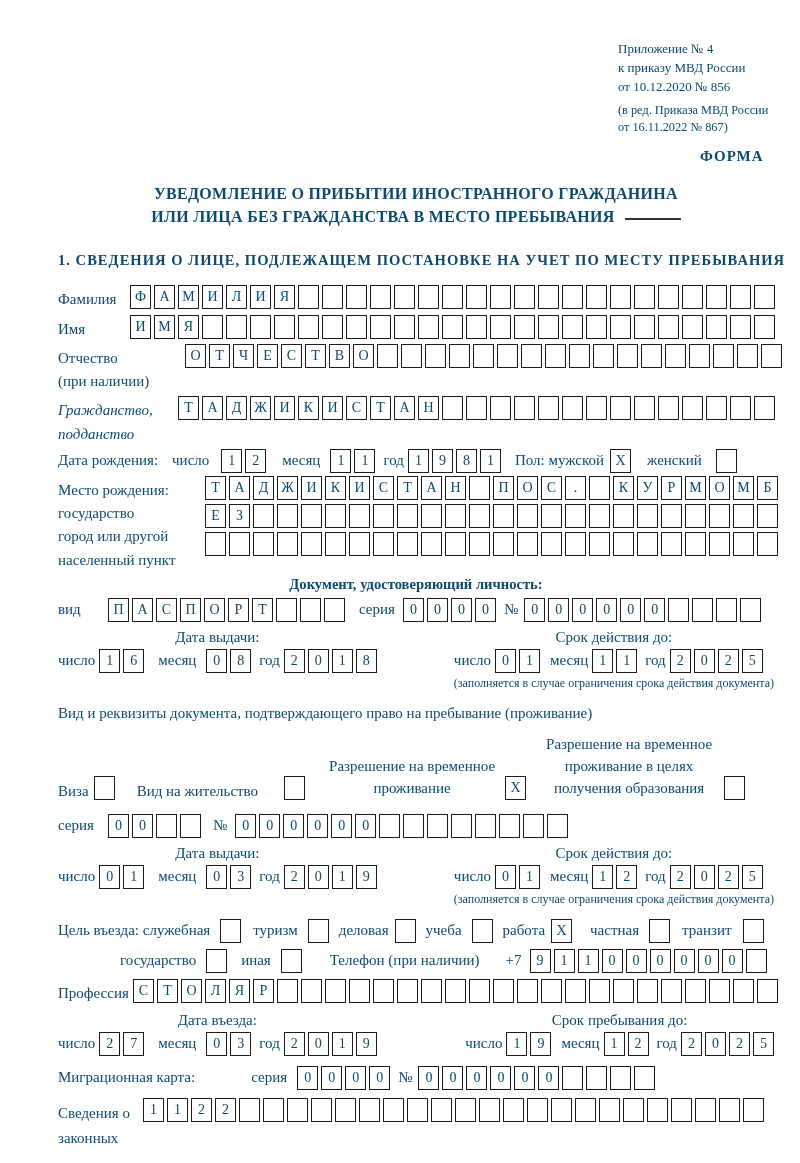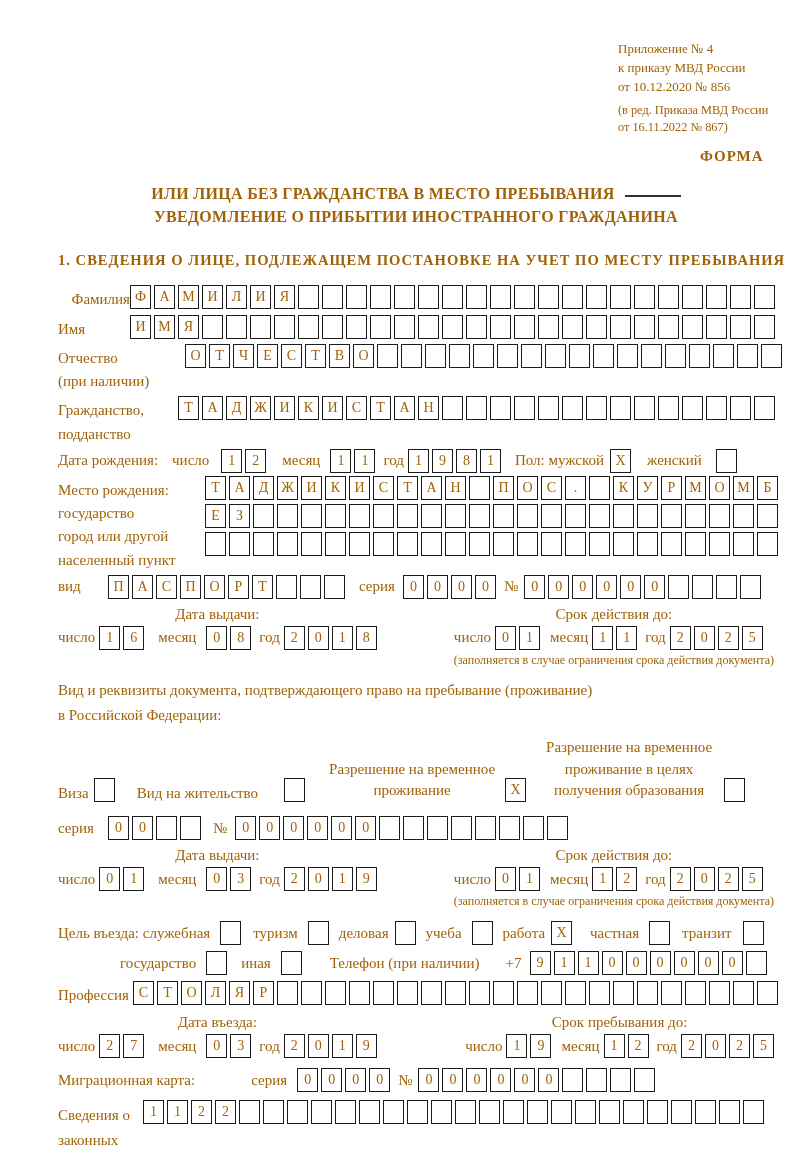--- a/index.html
+++ b/index.html
@@ -1,19 +1,19 @@
 <!DOCTYPE html>
 <html lang="ru"><head>
 <meta charset="utf-8">
 <style>
   html,body{margin:0;padding:0;background:#ffffff;}
   .page{
     position:relative;
     width:800px;height:1163px;
-    background:#fff;color:#a16207;
+    background:#fff;color:#0c4a6e;
     font-family:"Liberation Serif","DejaVu Serif",serif;
     font-size:15px;
     box-sizing:border-box;
     padding:40px 26px 16px 58px;
     overflow:hidden;
   }
   
   .annex{position:absolute;left:618px;top:40px;font-size:13px;line-height:1.45;}
   .annex .amend{font-size:12.3px;margin-top:5px;line-height:1.4;}
   .forma{position:absolute;left:700px;top:148px;font-weight:bold;font-size:15px;letter-spacing:1px;}
@@ -27,58 +27,58 @@
     width:21px;height:24px;box-sizing:border-box;border:1.6px solid #1c1c1c;
     display:inline-flex;align-items:center;justify-content:center;
     font-size:14px;background:#fff;flex-shrink:0;
   }
   .stack{display:flex;flex-direction:column;gap:4px;}
   
   .frow{display:flex;align-items:flex-start;margin-bottom:3px;}
   .flabel{flex-shrink:0;padding-top:3px;line-height:1.55;}
   .irow{display:flex;align-items:center;margin-bottom:3px;}
   .lab{white-space:nowrap;}
-  .w72{width:72px;} .w127{width:127px;} .w120{width:120px;} .w147{width:147px;} .w85{width:85px;} .w50{width:50px;} .w75{width:75px;}
+  .w72{width:72px;} .w127{width:127px;} .w120{width:120px;font-style:italic;} .w147{width:147px;} .w85{width:85px;} .w50{width:50px;} .w75{width:75px;}
   .doc-head{text-align:center;font-weight:bold;font-size:14.6px;margin:4px 0 5px 0;}
   
   .dpair{display:flex;margin-top:7px;justify-content:space-between;}
   .dgroup{display:flex;flex-direction:column;}
   .dhead{text-align:center;margin-bottom:3px;}
   .dline{display:flex;align-items:center;gap:4px;}
   .dright{margin-left:76px;}
   .note{font-size:12px;text-align:right;margin-top:3px;}
   .para{margin-top:10px;line-height:1.7;}
   
   .permitrow{display:flex;align-items:flex-end;margin-top:6px;}
   .ptext{text-align:center;line-height:1.45;}
   .cb{margin-top:0;}
-  .mt8{margin-top:0;} .mt12{margin-top:12px;} .mt16{margin-top:16px;text-align:right;}
+  .mt8{margin-top:0;} .mt12{margin-top:12px;} .mt16{margin-top:16px;}
   .sp{display:inline-block;}
 </style>
 </head>
 <body>
 
 <div class="page">
 
   <div class="annex">
     <div>Приложение № 4</div>
     <div>к приказу МВД России</div>
     <div>от 10.12.2020 № 856</div>
     <div class="amend">
       <div>(в ред. Приказа МВД России</div>
       <div>от 16.11.2022 № 867)</div>
     </div>
   </div>
   <div class="forma">ФОРМА</div>
 
   <div class="title">
+    <div>УВЕДОМЛЕНИЕ О ПРИБЫТИИ ИНОСТРАННОГО ГРАЖДАНИНА</div>
     <div>
       <span>ИЛИ ЛИЦА БЕЗ ГРАЖДАНСТВА В МЕСТО ПРЕБЫВАНИЯ</span><span class="blank-line"></span>
     </div>
-    <div>УВЕДОМЛЕНИЕ О ПРИБЫТИИ ИНОСТРАННОГО ГРАЖДАНИНА</div>
   </div>
 
   <div class="sec-head">1. СВЕДЕНИЯ О ЛИЦЕ, ПОДЛЕЖАЩЕМ ПОСТАНОВКЕ НА УЧЕТ ПО МЕСТУ ПРЕБЫВАНИЯ</div>
 
   <div class="frow mt16">
     <div class="flabel w72 lab">Фамилия</div>
     <div class="cells">
         <span class="cell">Ф</span>
         <span class="cell">А</span>
         <span class="cell">М</span>
@@ -317,20 +317,21 @@
           <span class="cell"></span>
           <span class="cell"></span>
           <span class="cell"></span>
           <span class="cell"></span>
           <span class="cell"></span>
           <span class="cell"></span>
         </div>
     </div>
   </div>
 
+  <div class="doc-head">Документ, удостоверяющий личность:</div>
 
   <div class="irow">
     <span class="lab sp w50">вид</span>
     <div class="cells">
         <span class="cell">П</span>
         <span class="cell">А</span>
         <span class="cell">С</span>
         <span class="cell">П</span>
         <span class="cell">О</span>
         <span class="cell">Р</span>
@@ -404,21 +405,20 @@
             <span class="cell">2</span>
             <span class="cell">5</span>
           </div>
       </div>
       <div class="note">(заполняется в случае ограничения срока действия документа)</div>
     </div>
   </div>
 
   <div class="para">
     <div>Вид и реквизиты документа, подтверждающего право на пребывание (проживание)</div>
-    <div>в Российской Федерации:</div>
   </div>
 
   <div class="permitrow">
     <span class="lab" style="padding-top:4px">Виза</span>
     <span class="cell cb" style="margin-left:5px"></span>
     <span class="lab" style="margin-left:22px;padding-top:4px">Вид на жительство</span>
     <span class="cell cb" style="margin-left:26px"></span>
     <div class="ptext" style="margin-left:24px;padding-top:2px">
       <div>Разрешение на временное</div>
       <div>проживание</div>

